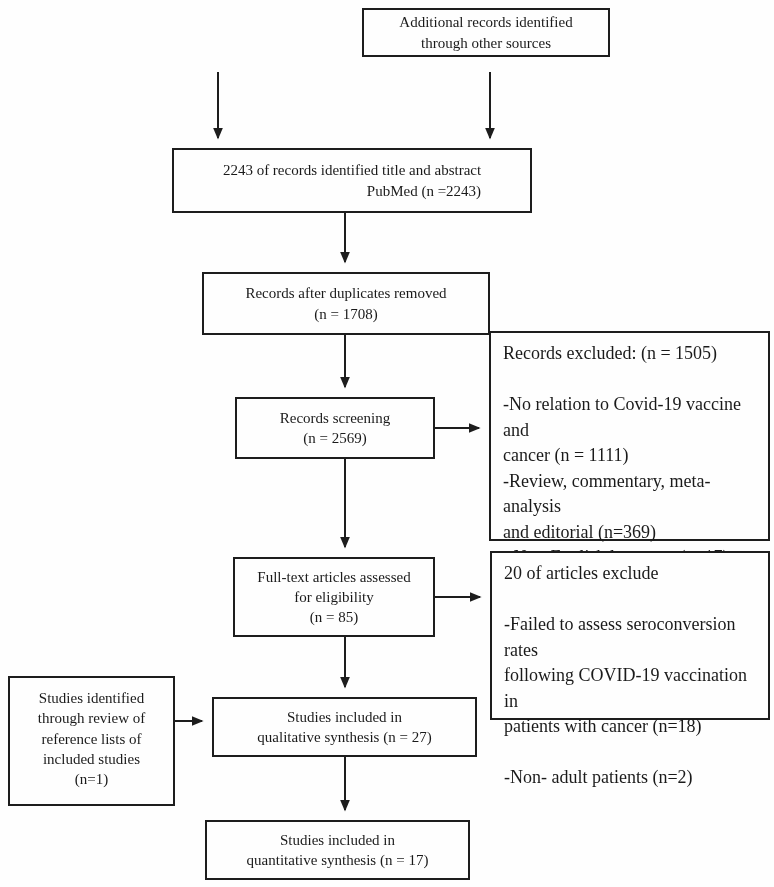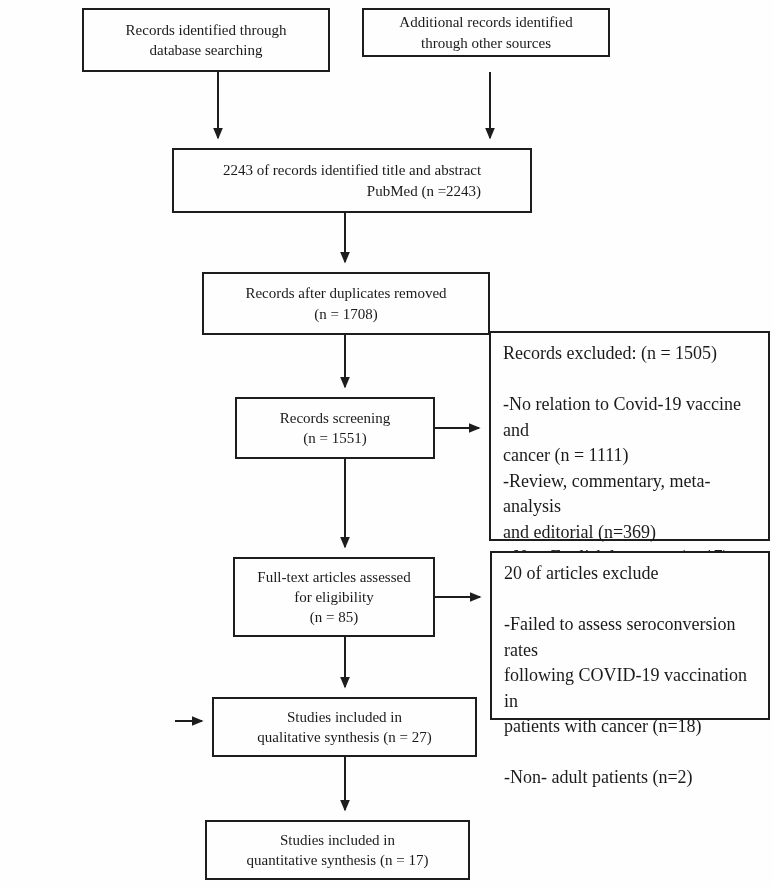--- a/index.html
+++ b/index.html
@@ -74,24 +74,20 @@
     <line x1="345" y1="213" x2="345" y2="262" marker-end="url(#arrowhead)"></line>
     <line x1="345" y1="335" x2="345" y2="387" marker-end="url(#arrowhead)"></line>
     <line x1="435" y1="428" x2="479" y2="428" marker-end="url(#arrowhead)"></line>
     <line x1="345" y1="459" x2="345" y2="547" marker-end="url(#arrowhead)"></line>
     <line x1="435" y1="597" x2="480" y2="597" marker-end="url(#arrowhead)"></line>
     <line x1="345" y1="637" x2="345" y2="687" marker-end="url(#arrowhead)"></line>
     <line x1="175" y1="721" x2="202" y2="721" marker-end="url(#arrowhead)"></line>
     <line x1="345" y1="757" x2="345" y2="810" marker-end="url(#arrowhead)"></line>
   </svg>
 
-  <div class="box" style="left:82px; top:8px; width:248px; height:64px;">
-    <span>Records identified through
-database searching</span>
-  </div>
 
   <div class="box" style="left:362px; top:8px; width:248px; height:49px;">
     <span>Additional records identified
 through other sources</span>
   </div>
 
   <div class="box" style="left:172px; top:148px; width:360px; height:65px;text-align:right;">
     <span>2243 of records identified title and abstract
 PubMed (n =2243)</span>
   </div>
@@ -108,39 +104,46 @@
 cancer (n = 1111)
 -Review, commentary, meta-analysis
 and editorial (n=369)
 - Non-English language (n=17)
 - Animal study (n=6)
 - Retracted article (n=2)</span>
   </div>
 
   <div class="box" style="left:235px; top:397px; width:200px; height:62px;">
     <span>Records screening
-(n = 1551)</span>
+(n = 2569)</span>
   </div>
 
   <div class="box" style="left:233px; top:557px; width:202px; height:80px;">
     <span>Full-text articles assessed
 for eligibility
 (n = 85)</span>
   </div>
 
   <div class="box left-align" style="left:490px; top:551px; width:280px; height:169px;">
     <span>20 of articles exclude
 
 -Failed to assess seroconversion rates
 following COVID-19 vaccination in
 patients with cancer (n=18)
 
 -Non- adult patients (n=2)</span>
   </div>
 
+  <div class="box top-align" style="left:8px; top:676px; width:167px; height:130px;">
+    <span>Studies identified
+through review of
+reference lists of
+included studies
+(n=1)</span>
+  </div>
 
   <div class="box" style="left:212px; top:697px; width:265px; height:60px;">
     <span>Studies included in
 qualitative synthesis (n = 27)</span>
   </div>
 
   <div class="box" style="left:205px; top:820px; width:265px; height:60px;">
     <span>Studies included in
 quantitative synthesis (n = 17)</span>
   </div>

